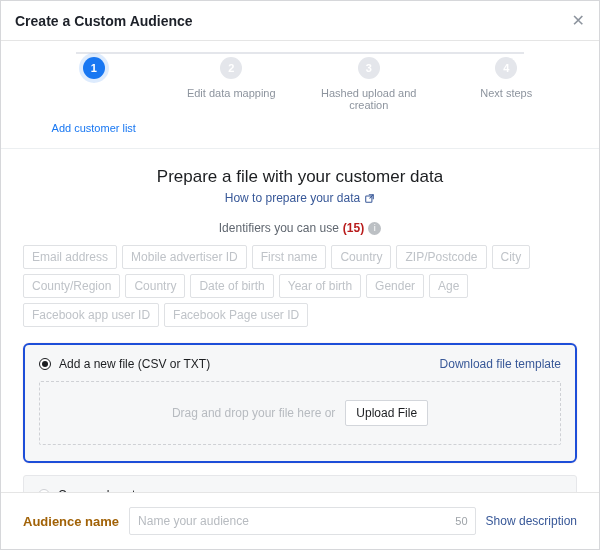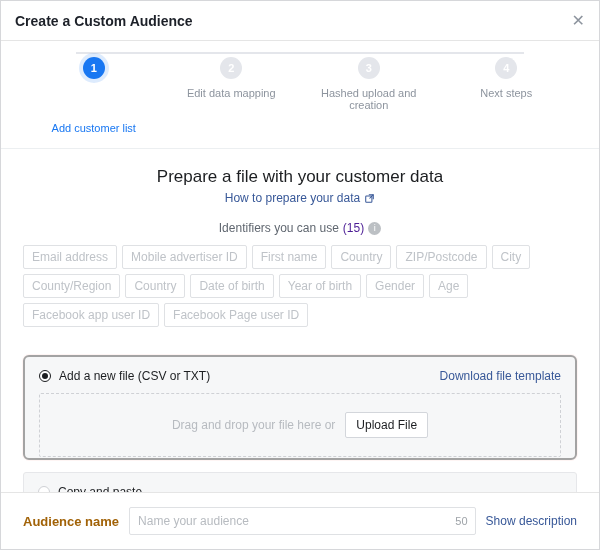--- a/index.html
+++ b/index.html
@@ -30,30 +30,30 @@
   .step.active .step-label { color: #1877f2; margin-top: 43px; }
   .step-line {
     position: absolute; top: 11px; height: 2px; background: #e4e6eb; z-index: 1;
   }
   .content { padding: 12px 22px 0 22px; flex: 1; overflow: hidden; }
   .section-title { text-align: center; font-size: 17px; color: #1c1e21; font-weight: 400; margin-top: 6px; }
   .help-link { display: flex; justify-content: center; align-items: center; gap: 4px; margin-top: 4px; }
   .help-link a { color: #385898; font-size: 12px; text-decoration: none; }
   .help-link svg { width: 11px; height: 11px; }
   .ident-row { text-align: center; margin-top: 16px; font-size: 12px; color: #606770; display:flex; justify-content:center; align-items:center; gap:4px;}
-  .ident-row b { color: #4c1d95; font-weight: 400; }
+  .ident-row b { color: #b91c1c; font-weight: 700; }
   .info-icon { width: 13px; height: 13px; border-radius: 50%; background: #bcc0c4; color: #fff; font-size: 9px; display: inline-flex; align-items:center; justify-content:center; }
   .chips { display: flex; flex-wrap: wrap; gap: 5px; margin-top: 10px; }
   .chip {
     padding: 4px 8px; border: 1px solid #dfe1e4; border-radius: 2px;
     font-size: 12px; color: #bfc3c8; background: #fff; cursor: default;
   }
   .upload-card {
-    margin-top: 28px; border: 2px solid #a3a3a3; border-radius: 6px;
-    background: #f6f7f8; padding: 12px 14px 1px 14px;
+    margin-top: 16px; border: 2px solid #1d4ed8; border-radius: 6px;
+    background: #f6f7f8; padding: 12px 14px 16px 14px;
     box-shadow: 0 0 0 1px rgba(241,88,62,.06);
   }
   .upload-head { display: flex; align-items: center; justify-content: space-between; }
   .radio-row { display: flex; align-items: center; gap: 8px; }
   .radio {
     width: 12px; height: 12px; border-radius: 50%; border: 1px solid #1c1e21;
     display: inline-flex; align-items: center; justify-content: center; background: #fff;
   }
   .radio .dot { width: 6px; height: 6px; border-radius: 50%; background: #1c1e21; }
   .radio-label { font-size: 12px; color: #1c1e21; }

